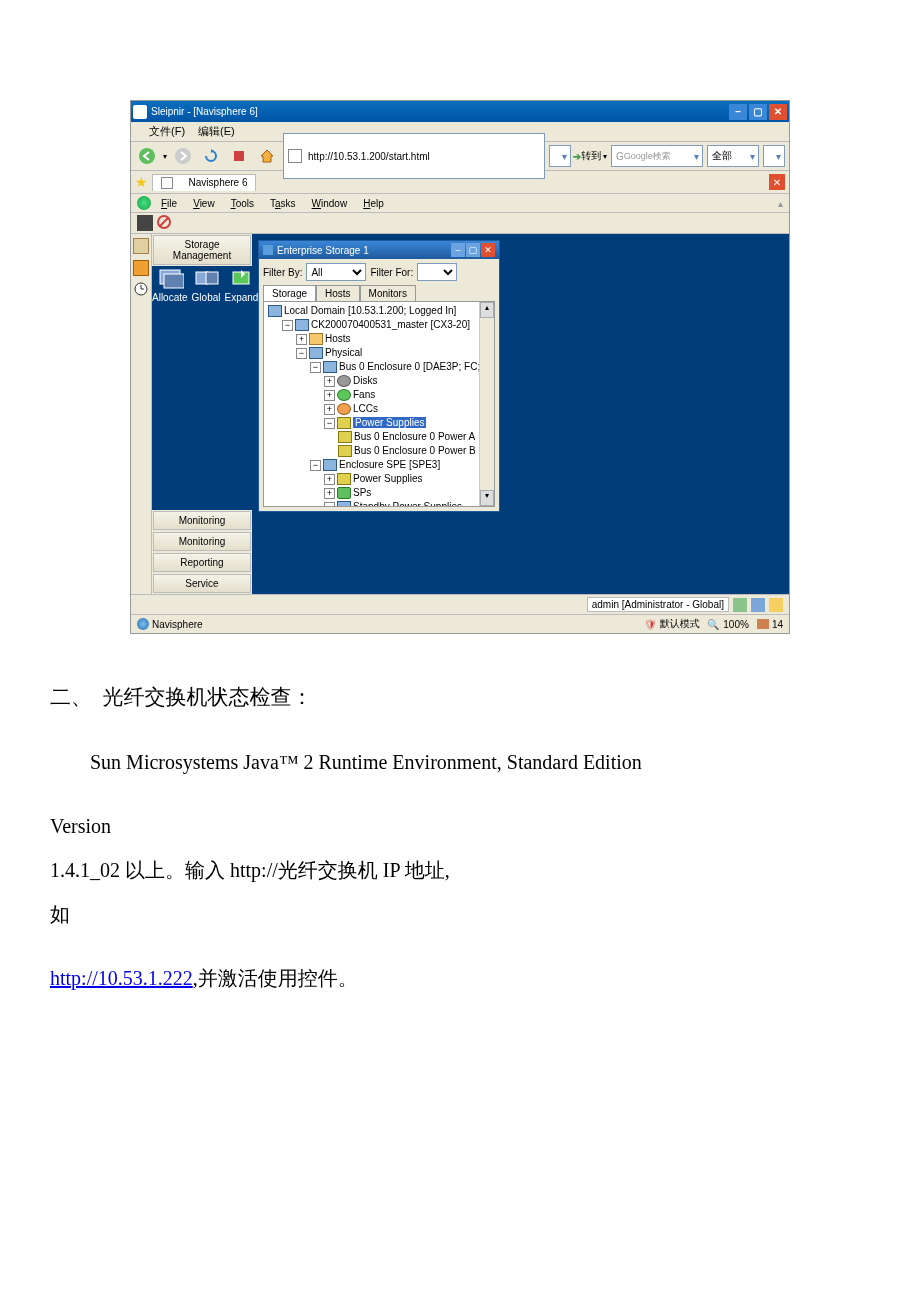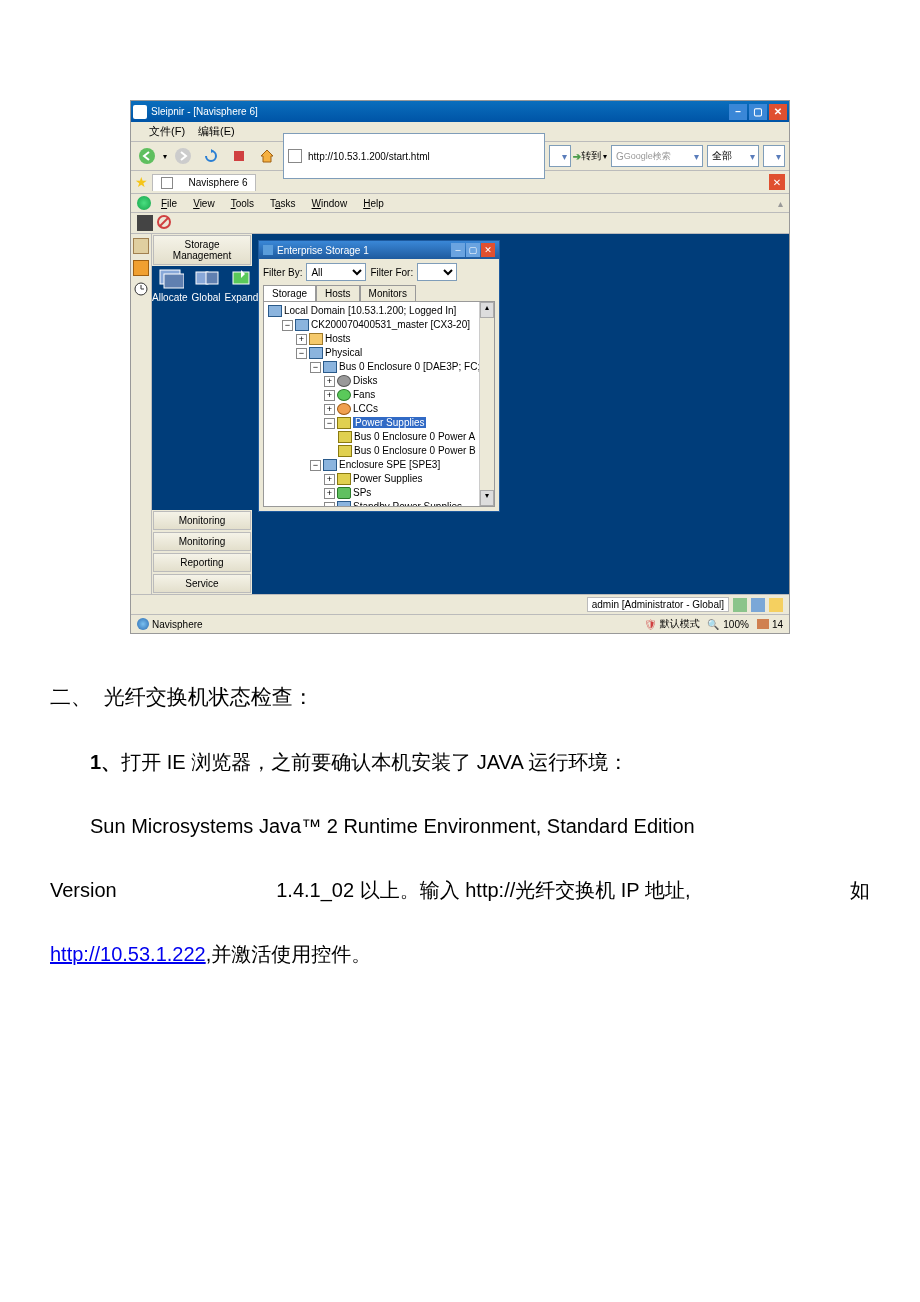--- a/index.html
+++ b/index.html
@@ -60,21 +60,21 @@
 .nic.pwr{background:#e0d050;border:1px solid #8a7a10}
 .nic.sp{background:#60c060;border-radius:2px;border:1px solid #2a7a2a}
 .tree .sel{background:#316ac5;color:#fff;padding:0 2px}
 .scrollv{position:absolute;right:0;top:0;bottom:0;width:14px;background:#ece9d8;border-left:1px solid #ccc;display:flex;flex-direction:column}
 .scrollv .arr{height:14px;background:#ddd;border:1px solid #aaa;text-align:center;font-size:8px;cursor:pointer}
 .scrollv .track{flex:1}
 .userbar{background:#ece9d8;border-top:1px solid #bbb;padding:2px 6px;font-size:10px;display:flex;justify-content:flex-end;align-items:center;gap:4px}
 .userbar .ub{border:1px solid #bbb;padding:1px 4px;background:#fff}
 .statusbar{background:#ece9d8;border-top:1px solid #bbb;padding:2px 6px;font-size:10px;display:flex;align-items:center;gap:8px}
 .statusbar .sb-item{display:flex;align-items:center;gap:3px}
-.body-text{font-family:Liberation Sans, sans-serif;font-size:20px;line-height:2.2;padding:0 10px}
+.body-text{font-family:Liberation Serif, serif;font-size:20px;line-height:2.2;padding:0 10px}
 .body-text .h2{font-size:21px;margin:40px 0 10px 0}
 .body-text .indent{text-indent:2em}
 .body-text a{color:#0000ee;text-decoration:underline}
 .just{text-align:justify;text-justify:inter-ideograph}
 </style>
 </head>
 <body>
 
 <div class="page">
 
@@ -311,25 +311,22 @@
       <span>14</span>
     </span>
   </div>
 
 </div>
 
 <div class="body-text">
   <p class="h2">
     <span>二、</span>&nbsp;&nbsp;<span>光纤交换机状态检查：</span>
   </p>
-  <p class="indent">
-    <b><span>1、</span></b><span>打开 IE 浏览器，之前要确认本机安装了 JAVA 运行环境：</span>
-  </p>
   <p class="indent">Sun Microsystems Java™ 2 Runtime Environment, Standard Edition</p>
-  <p class="just" style="display:flex;justify-content:space-between;">
+  <p class="just" style="display:flex;justify-content:space-between;flex-direction:column;">
     <span>Version</span>
     <span>1.4.1_02 以上。输入 http://光纤交换机 IP 地址,</span>
     <span>如</span>
   </p>
   <p>
     <a href="#">http://10.53.1.222</a><span>,并激活使用控件。</span>
   </p>
 </div>
 
 </div>

